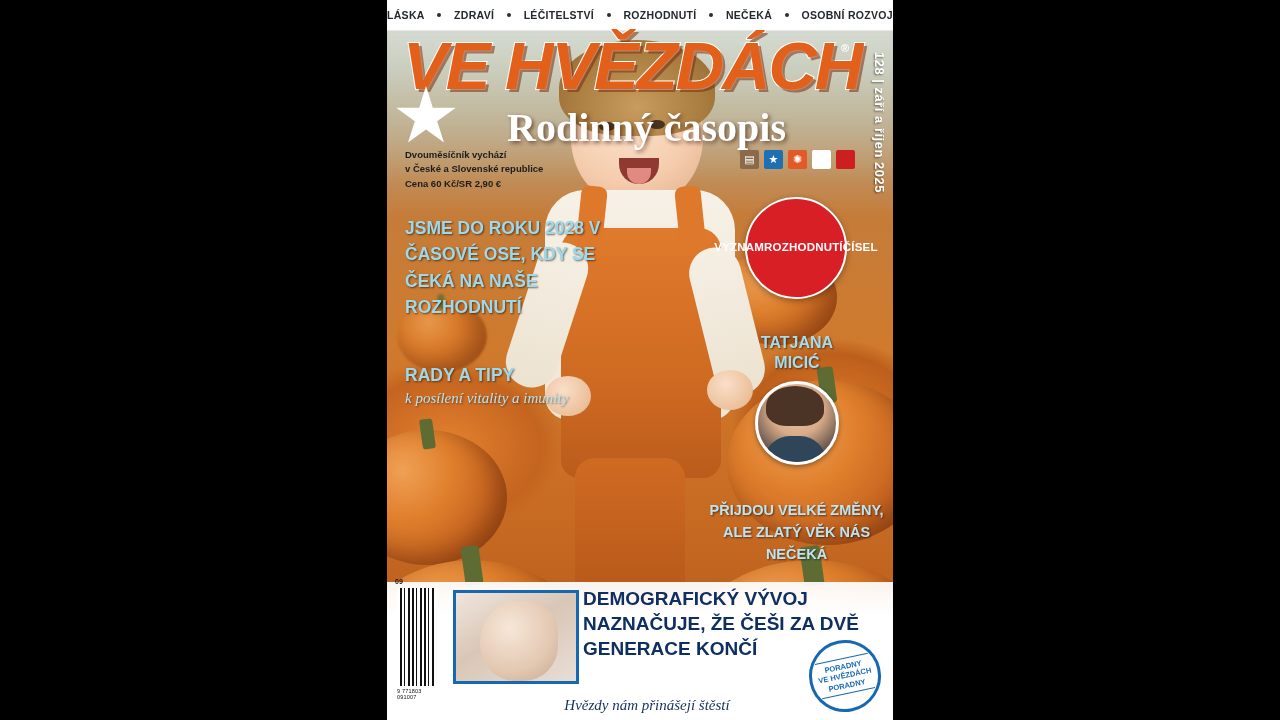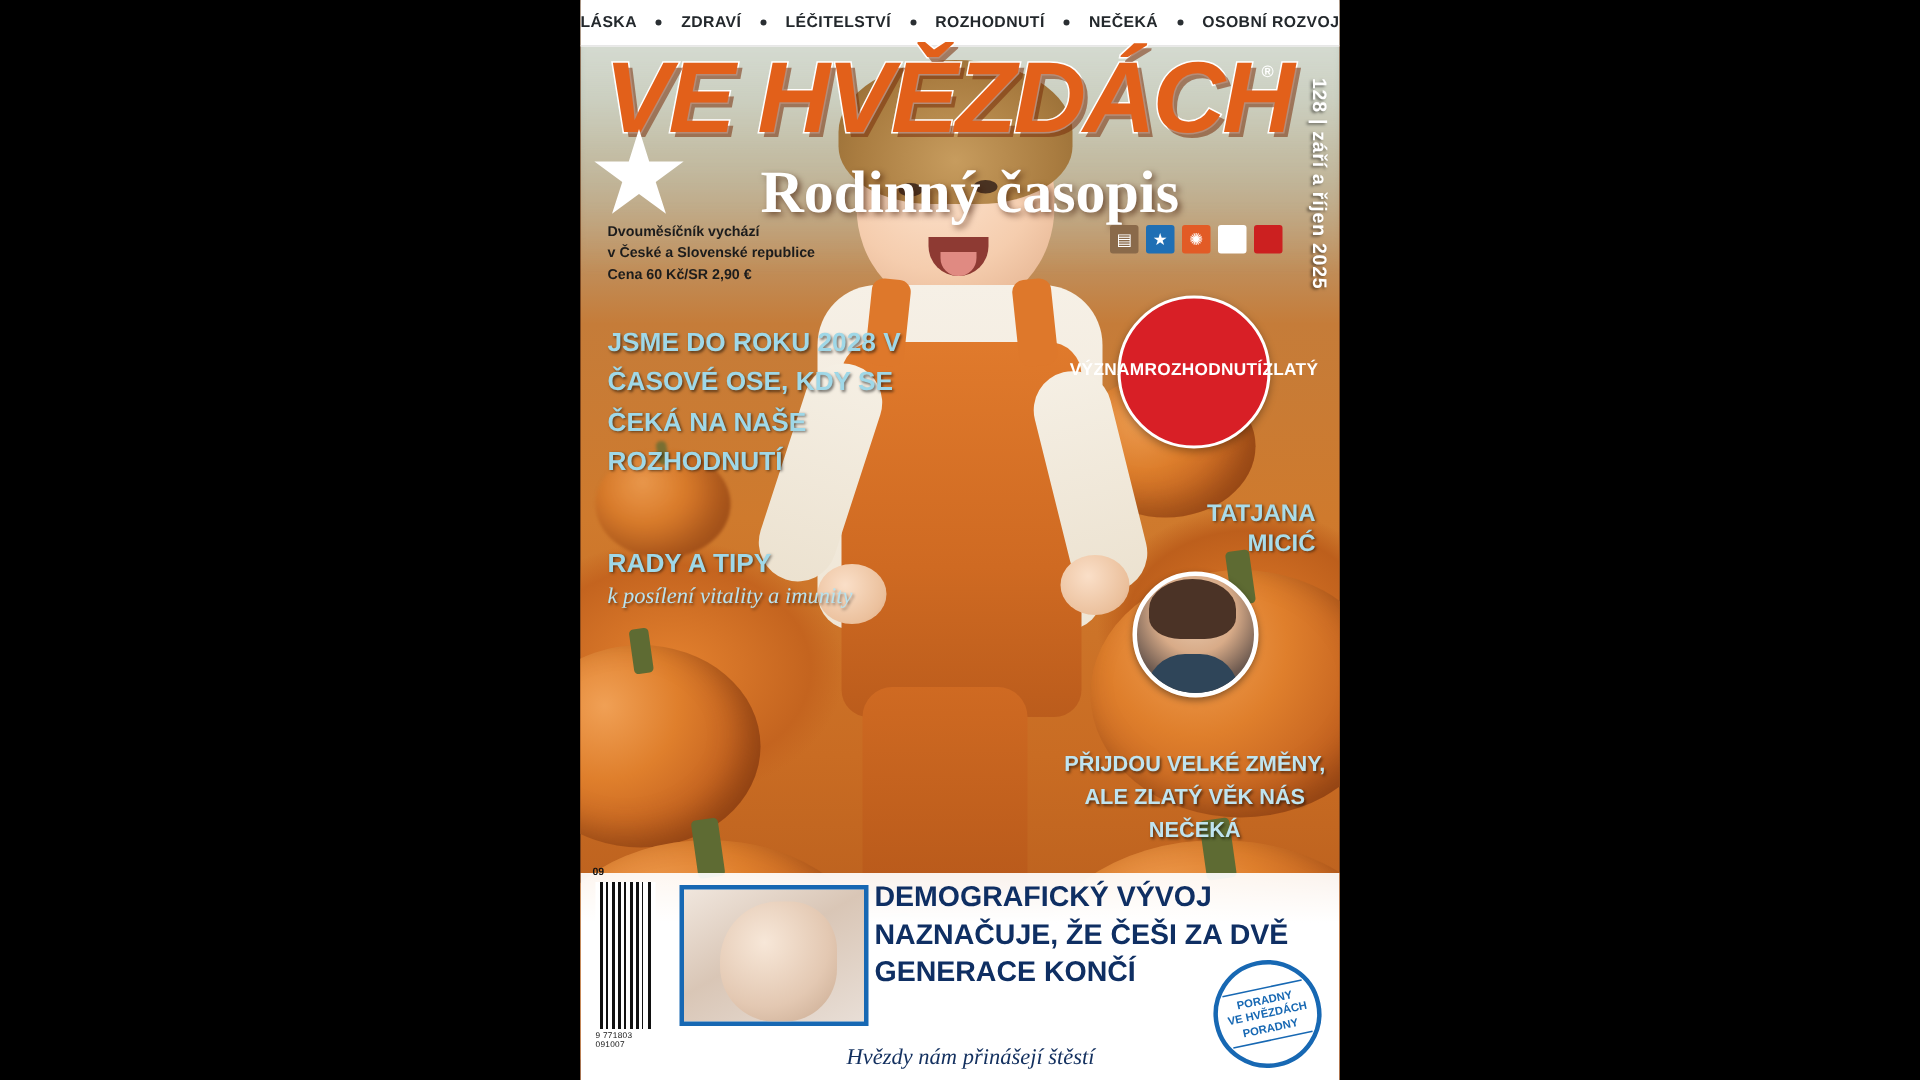--- a/index.html
+++ b/index.html
@@ -369,21 +369,21 @@
     text-shadow: 1px 1px 2px rgba(0,0,0,0.55);
   }
   .headline-c .lead { color: #e8f4f8; }
 
   
   .person {
     position: absolute;
     left: 330px;
     top: 333px;
     width: 160px;
-    text-align: right;
+    text-align: center;
   }
   .person .name {
     font-size: 16px;
     font-weight: bold;
     color: #a9dcea;
     line-height: 1.25;
     text-shadow: 1px 1px 2px rgba(0,0,0,0.55);
     text-transform: uppercase;
   }
   .person .portrait {
@@ -613,21 +613,21 @@
       <span class="ic ic-book">▤</span>
       <span class="ic ic-star">★</span>
       <span class="ic ic-sun">✺</span>
       <span class="ic ic-flower">✿</span>
       <span class="ic ic-red"></span>
     </div>
 
     <div class="red-badge">
       <span>VÝZNAM</span>
       <span>ROZHODNUTÍ</span>
-      <span>ZLATÝ</span>
+      <span>ČÍSEL</span>
     </div>
 
     <div class="headline-a">JSME DO ROKU 2028 V ČASOVÉ OSE, KDY SE ČEKÁ NA NAŠE ROZHODNUTÍ</div>
 
     <div class="headline-b">
       <div class="main">RADY A TIPY</div>
       <div class="sub">k posílení vitality a imunity</div>
     </div>
 
 

